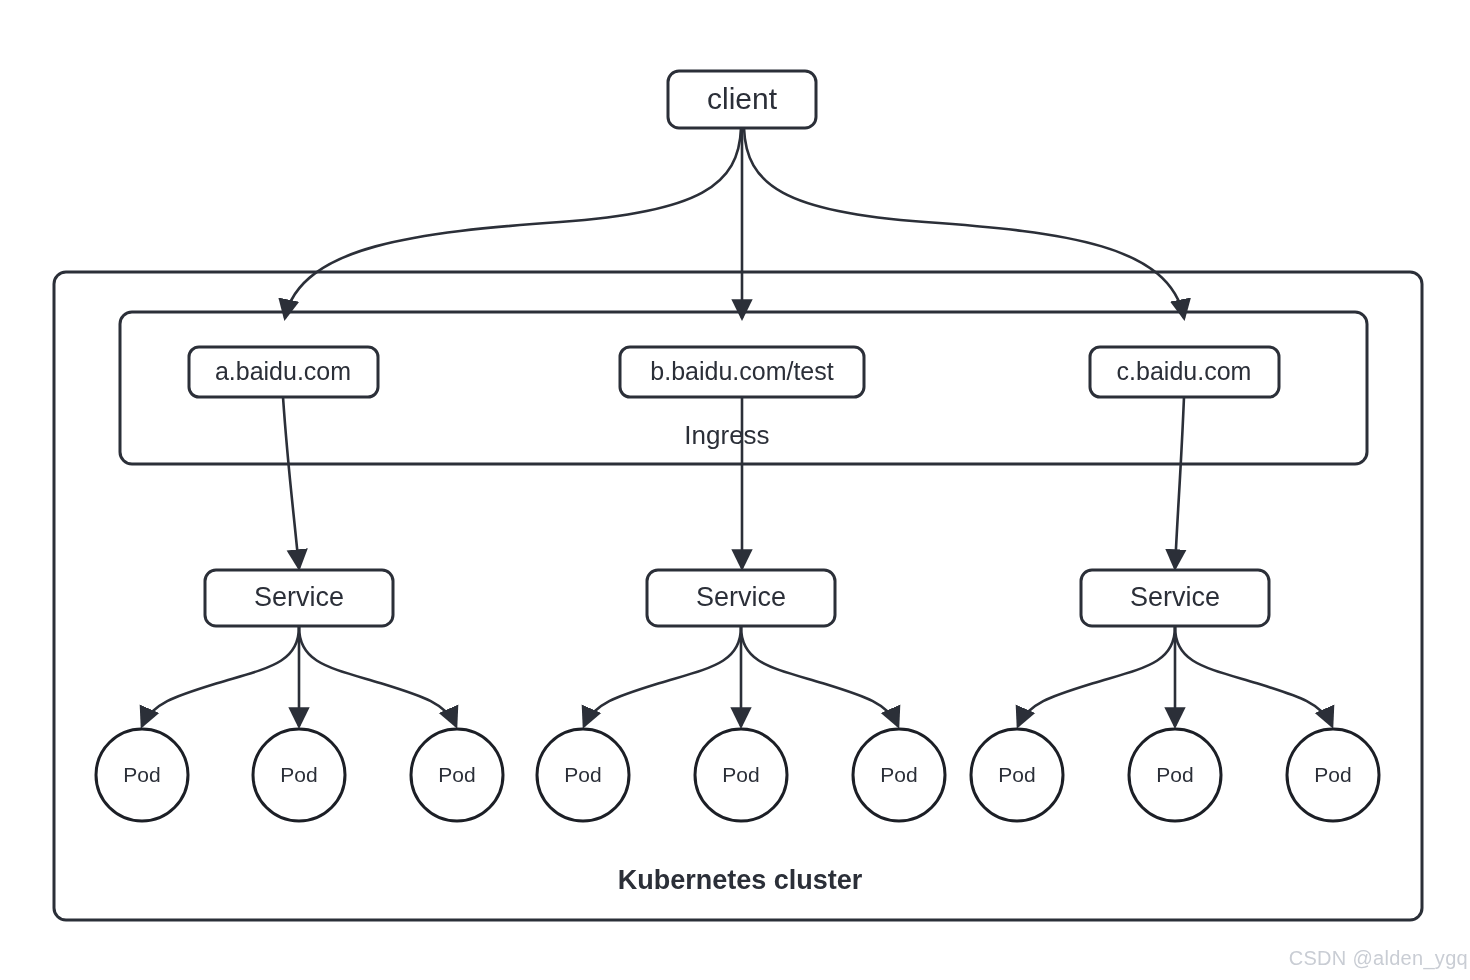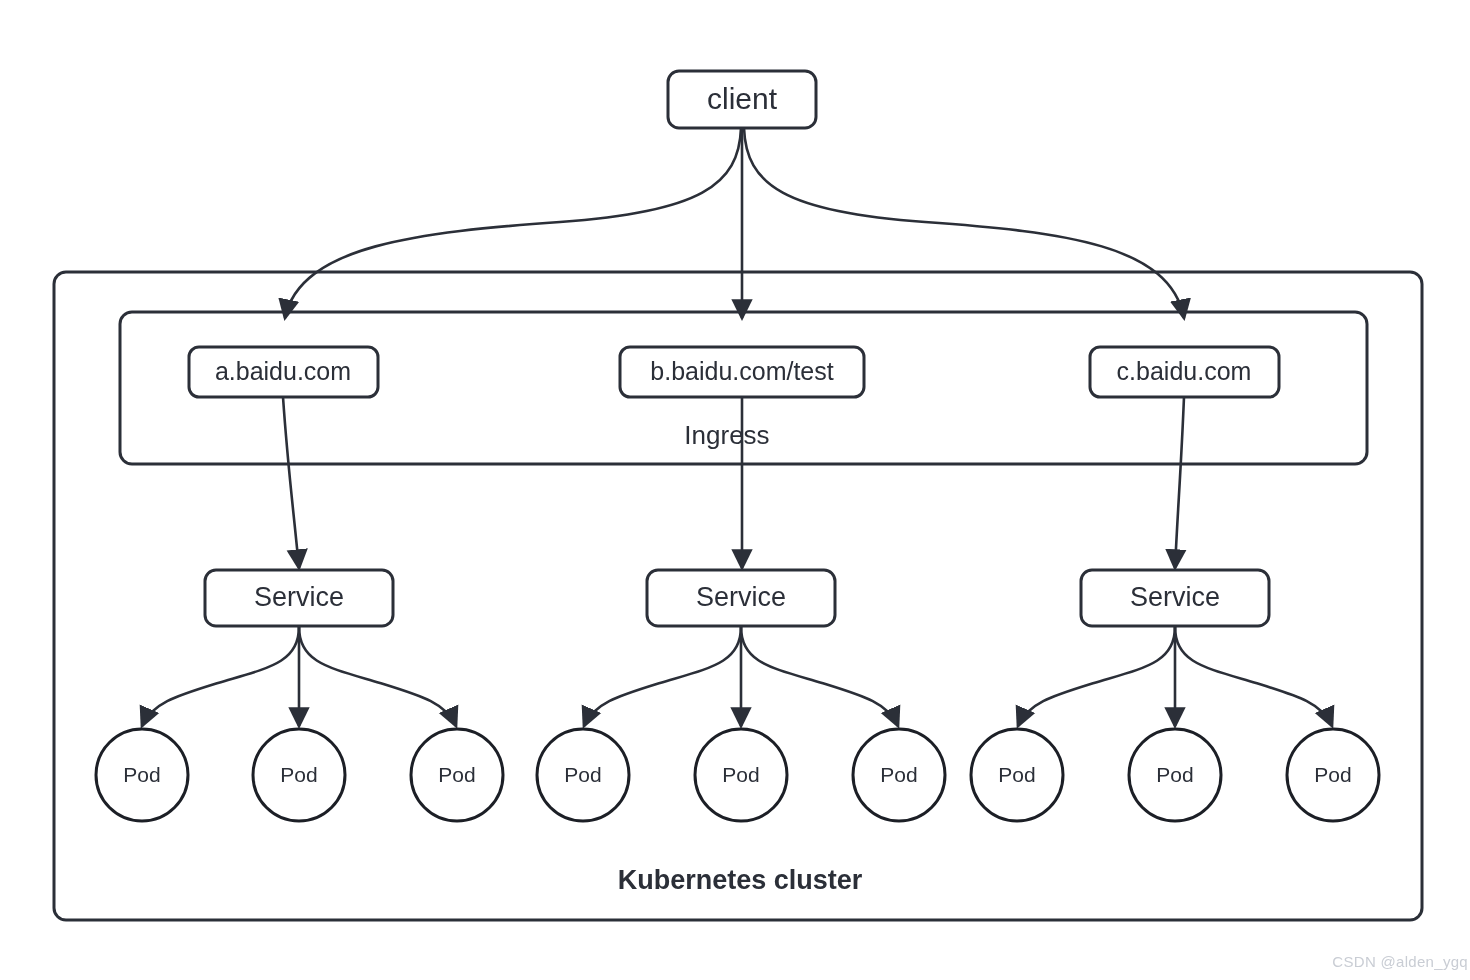--- a/index.html
+++ b/index.html
@@ -59,21 +59,21 @@
   .label-client { font-size: 30px; }
   .label-host   { font-size: 25px; }
   .label-service{ font-size: 27px; }
   .label-pod    { font-size: 21px; }
   .label-ingress{ font-size: 26px; }
   .label-cluster{ font-size: 27px; font-weight: bold; }
   .watermark {
     position: absolute;
     right: 14px;
     bottom: 10px;
-    font-size: 15px;
+    font-size: 20px;
     color: #c9cdd4;
     font-family: "Liberation Sans", "DejaVu Sans", sans-serif;
     letter-spacing: 0.3px;
     user-select: none;
   }
 </style>
 </head>
 <body>
 
 <div id="diagram-root">

